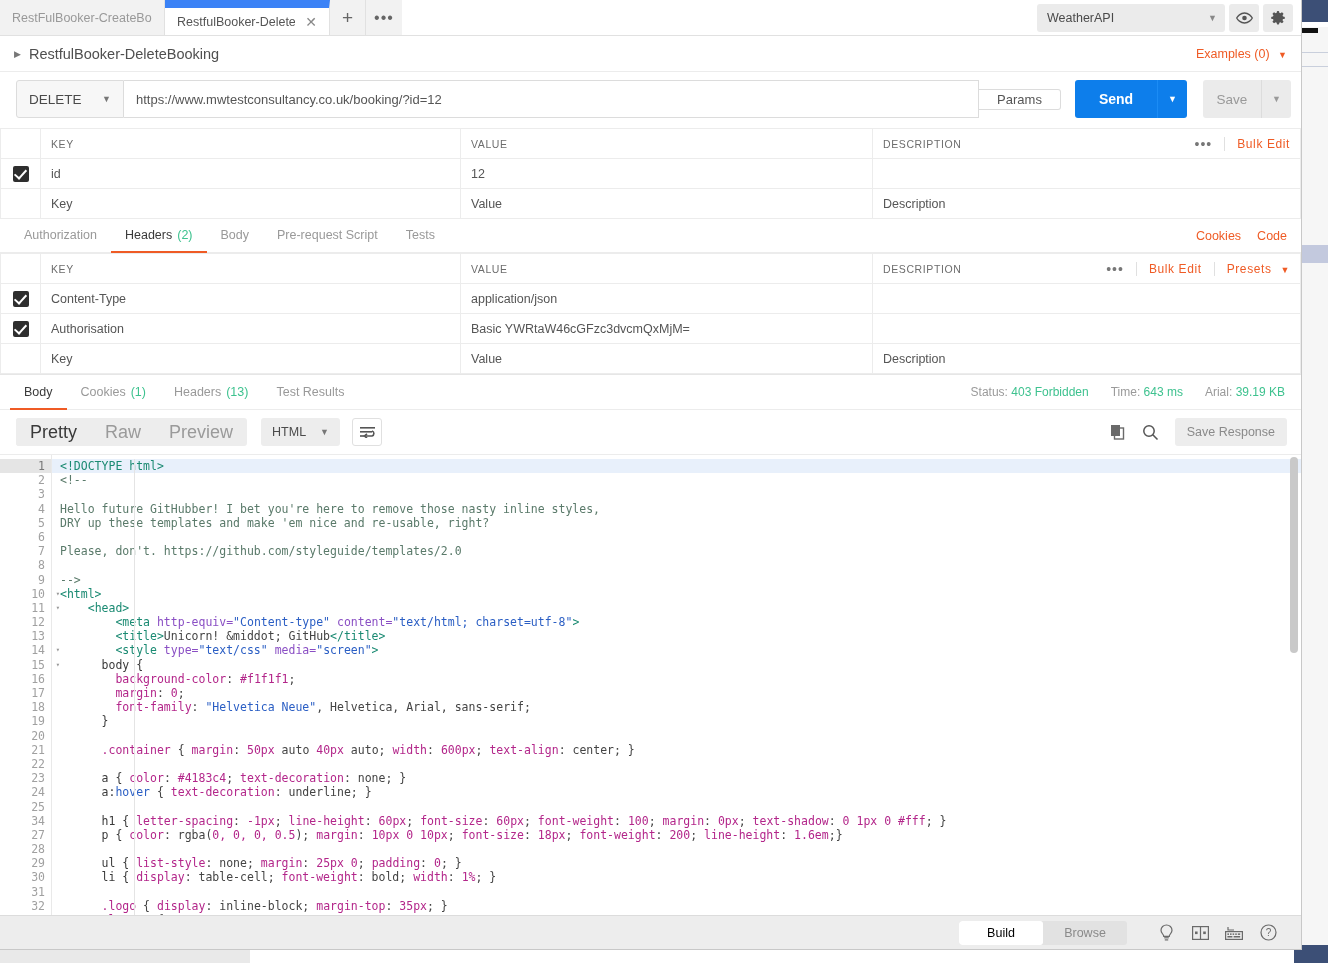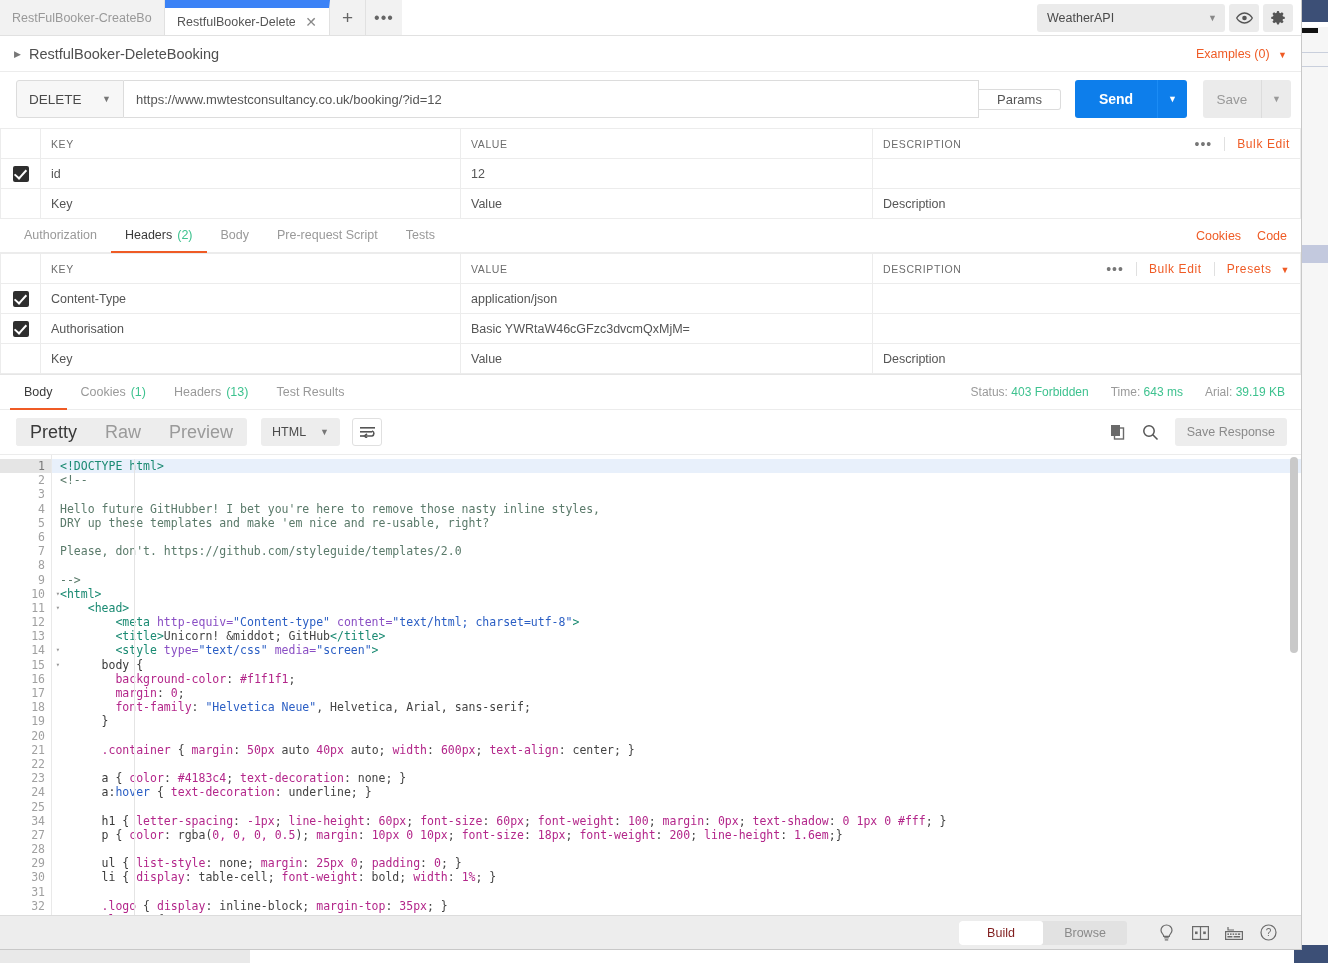--- a/index.html
+++ b/index.html
@@ -306,21 +306,21 @@
   }
   .bbgroup {
     display: flex; background: #e2e2e2; border-radius: 3px;
     height: 24px; align-items: stretch; overflow: hidden;
     margin-right: 22px;
   }
   .bbtn {
     display: flex; align-items: center; justify-content: center;
     width: 84px; font-size: 12.5px; color: #8a8a8a; cursor: pointer;
   }
-  .bbtn.active { background: #fff; color: #7f1d1d; border-radius: 3px; }
+  .bbtn.active { background: #fff; color: #000000; border-radius: 3px; }
   .bicon {
     width: 34px; height: 24px; display: flex; align-items: center;
     justify-content: center; color: #6a6a6a; cursor: pointer;
   }
   svg { display: block; }
 </style>
 </head>
 <body>
 
 <div class="bg-window">

